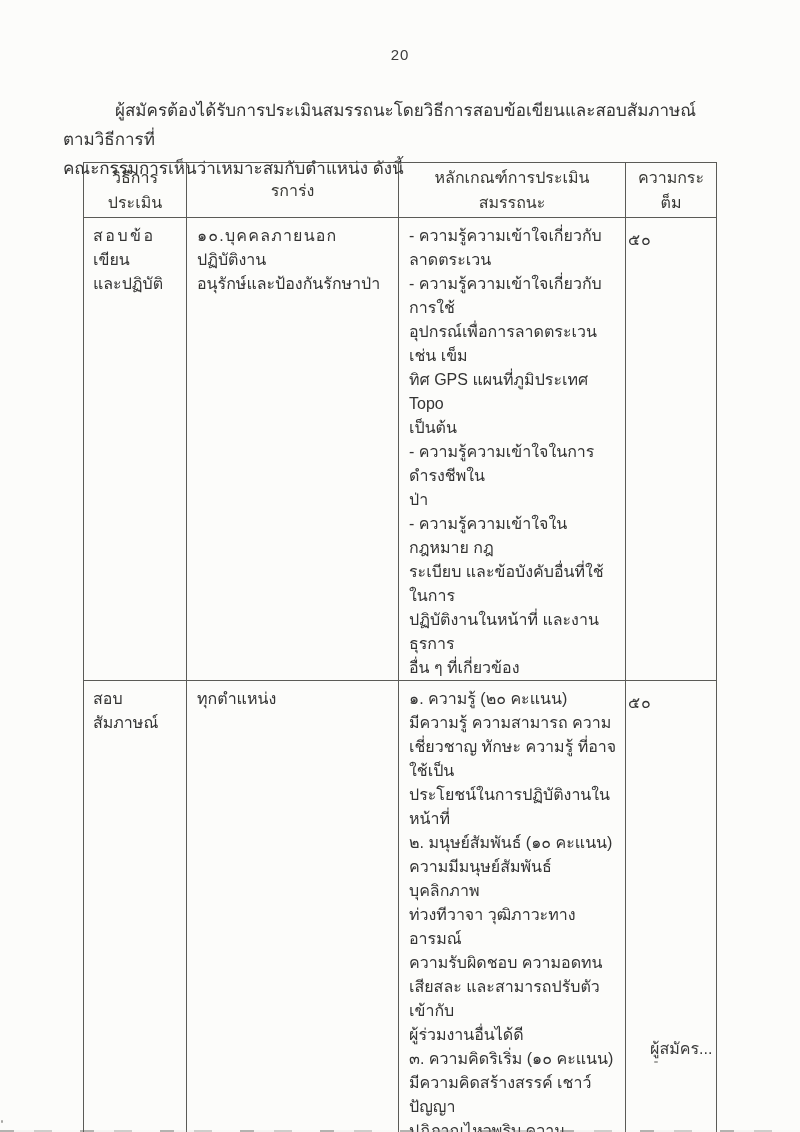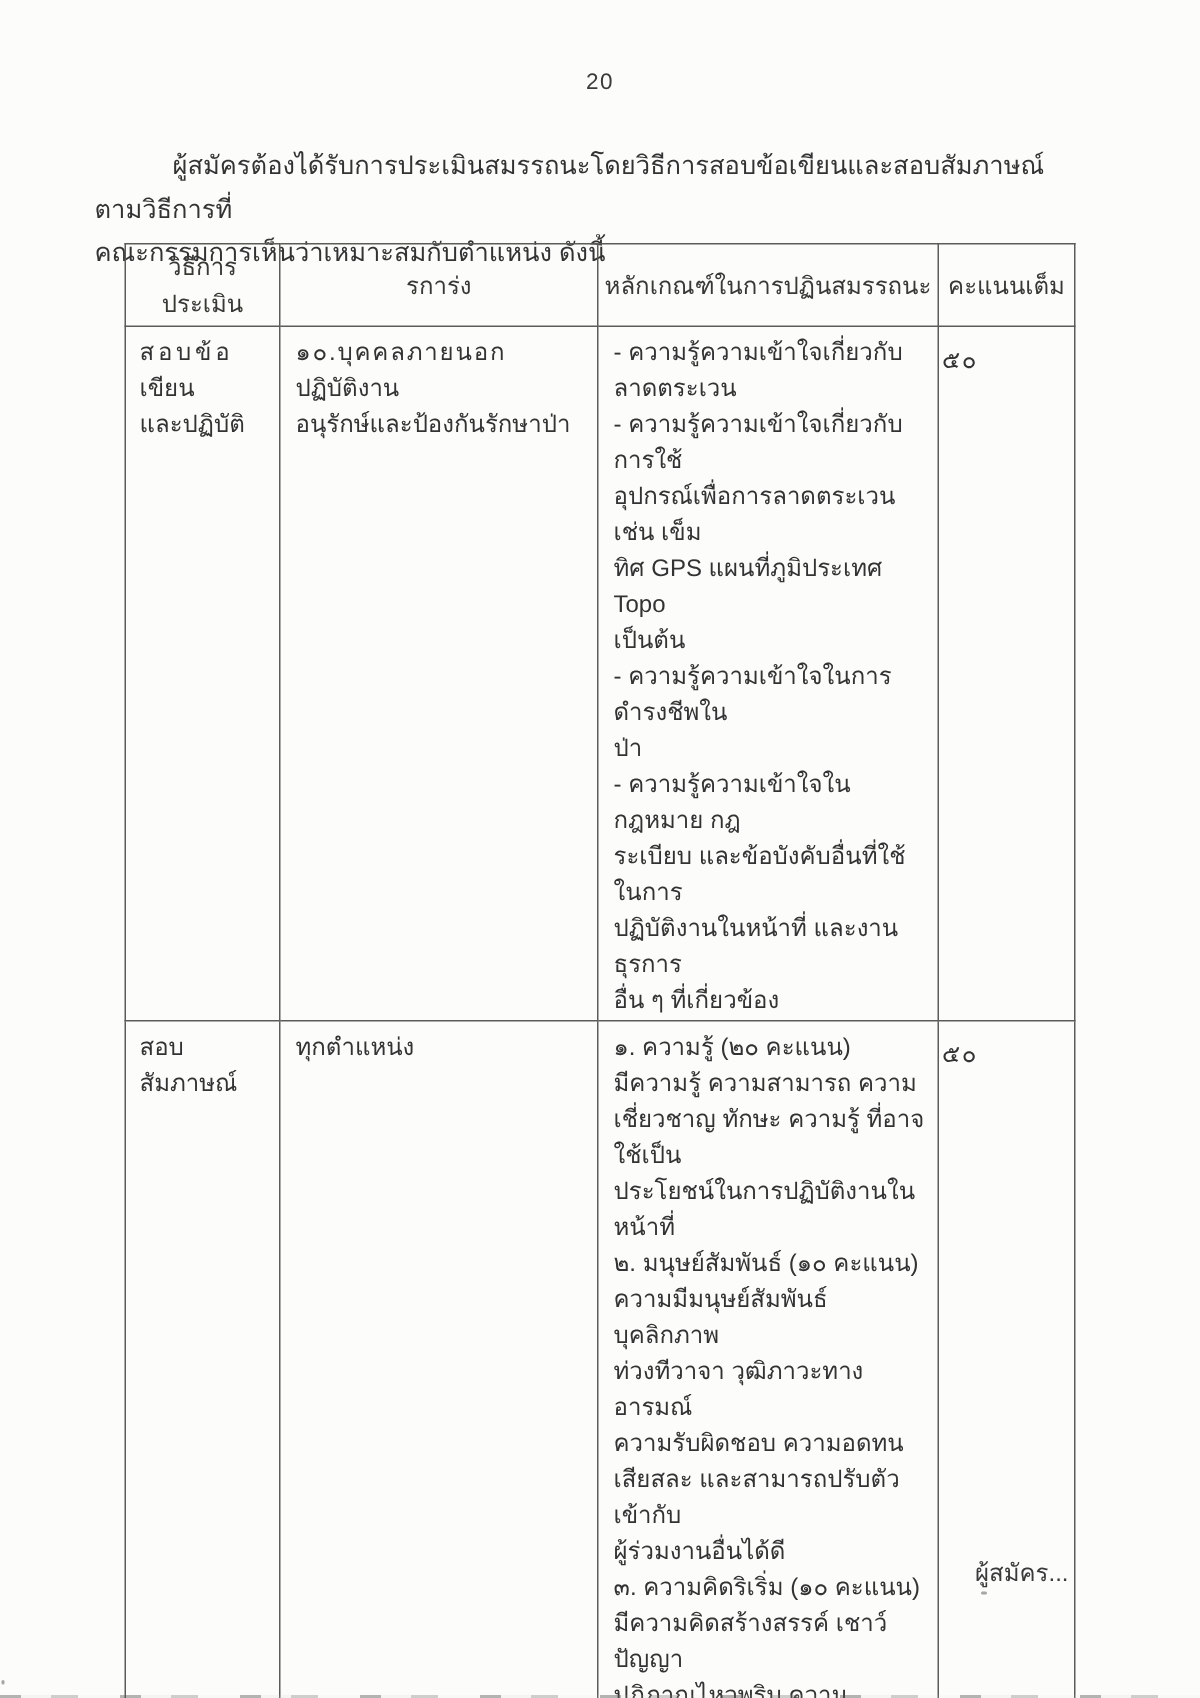--- a/index.html
+++ b/index.html
@@ -138,22 +138,22 @@
     <colgroup>
       <col style="width:103px">
       <col style="width:212px">
       <col style="width:227px">
       <col style="width:91px">
     </colgroup>
     <thead>
       <tr>
         <th>วิธีการประเมิน</th>
         <th>รการ่ง</th>
-        <th>หลักเกณฑ์ในการปฏินสมรรถนะ</th>
-        <th>คะแนนเต็ม</th>
+        <th>หลักเกณฑ์การประเมินสมรรถนะ</th>
+        <th>ความกระต็ม</th>
       </tr>
     </thead>
     <tbody>
       <tr class="row-written">
         <td class="cell-multiline cell-method spread">สอบข้อเขียน
 และปฏิบัติ</td>
         <td class="cell-multiline cell-position spread">๑๐.บุคคลภายนอก ปฏิบัติงาน
 อนุรักษ์และป้องกันรักษาป่า</td>
         <td class="cell-multiline cell-criteria">- ความรู้ความเข้าใจเกี่ยวกับ
 ลาดตระเวน

